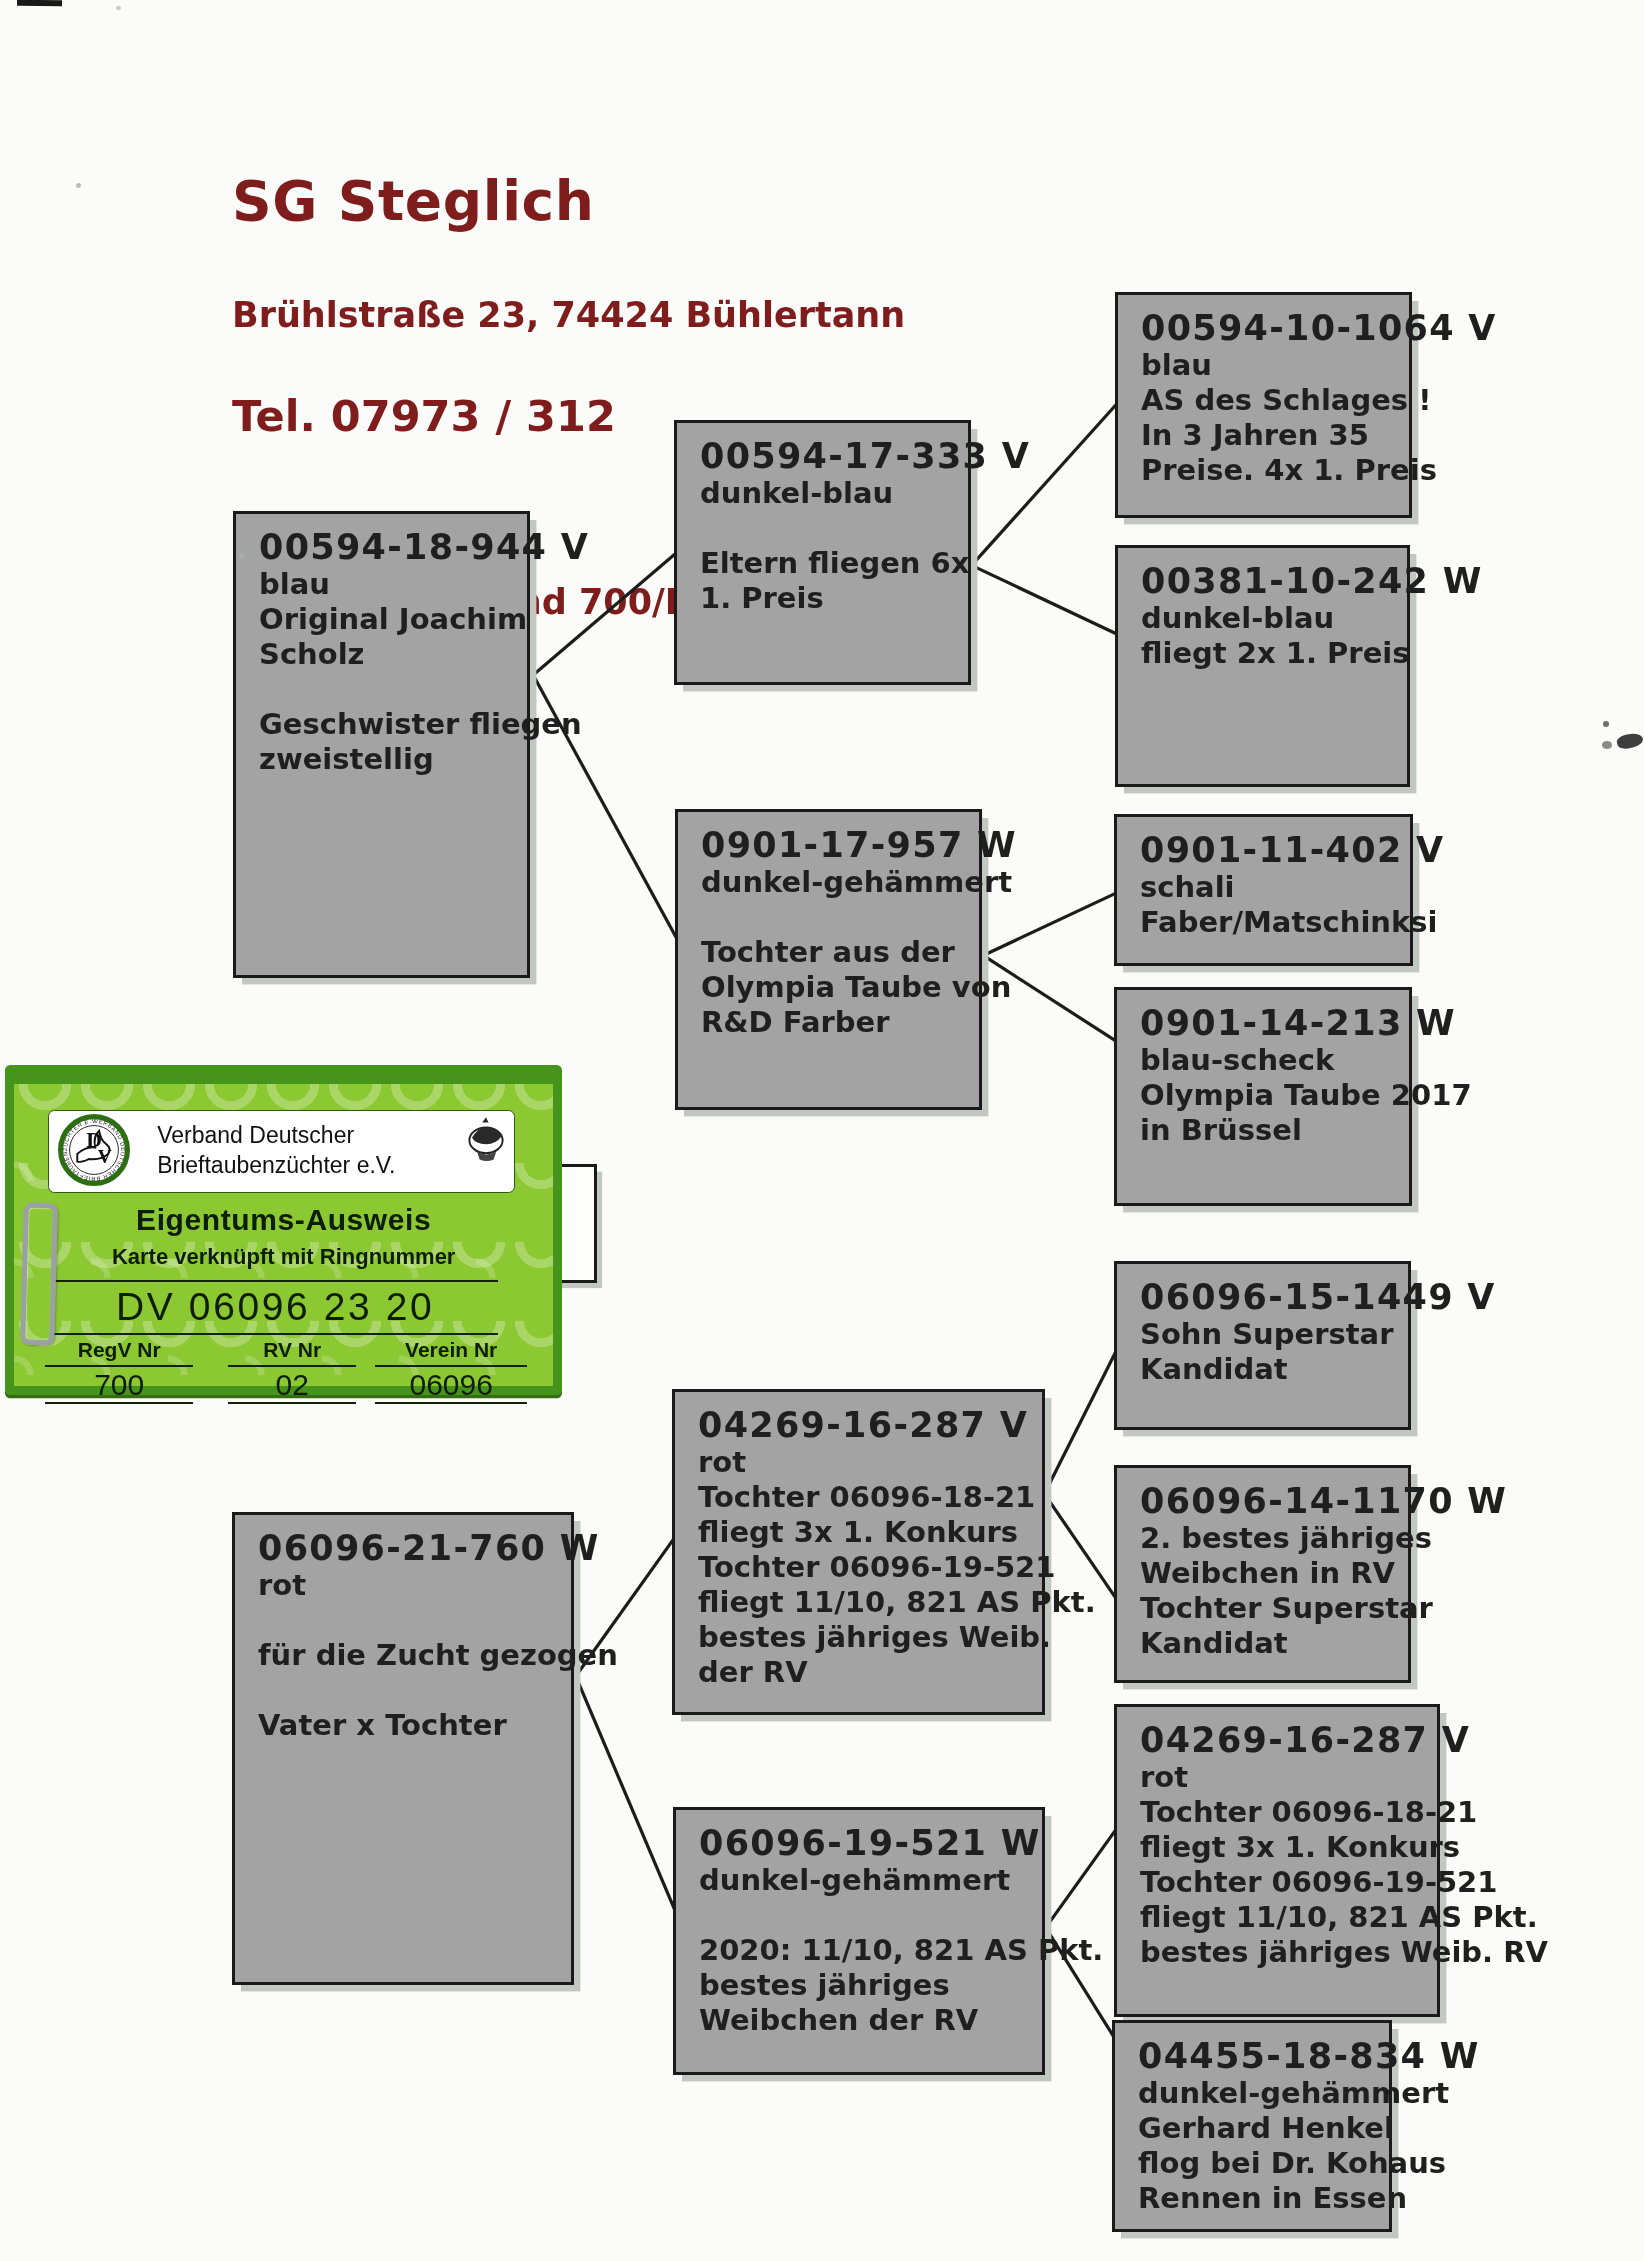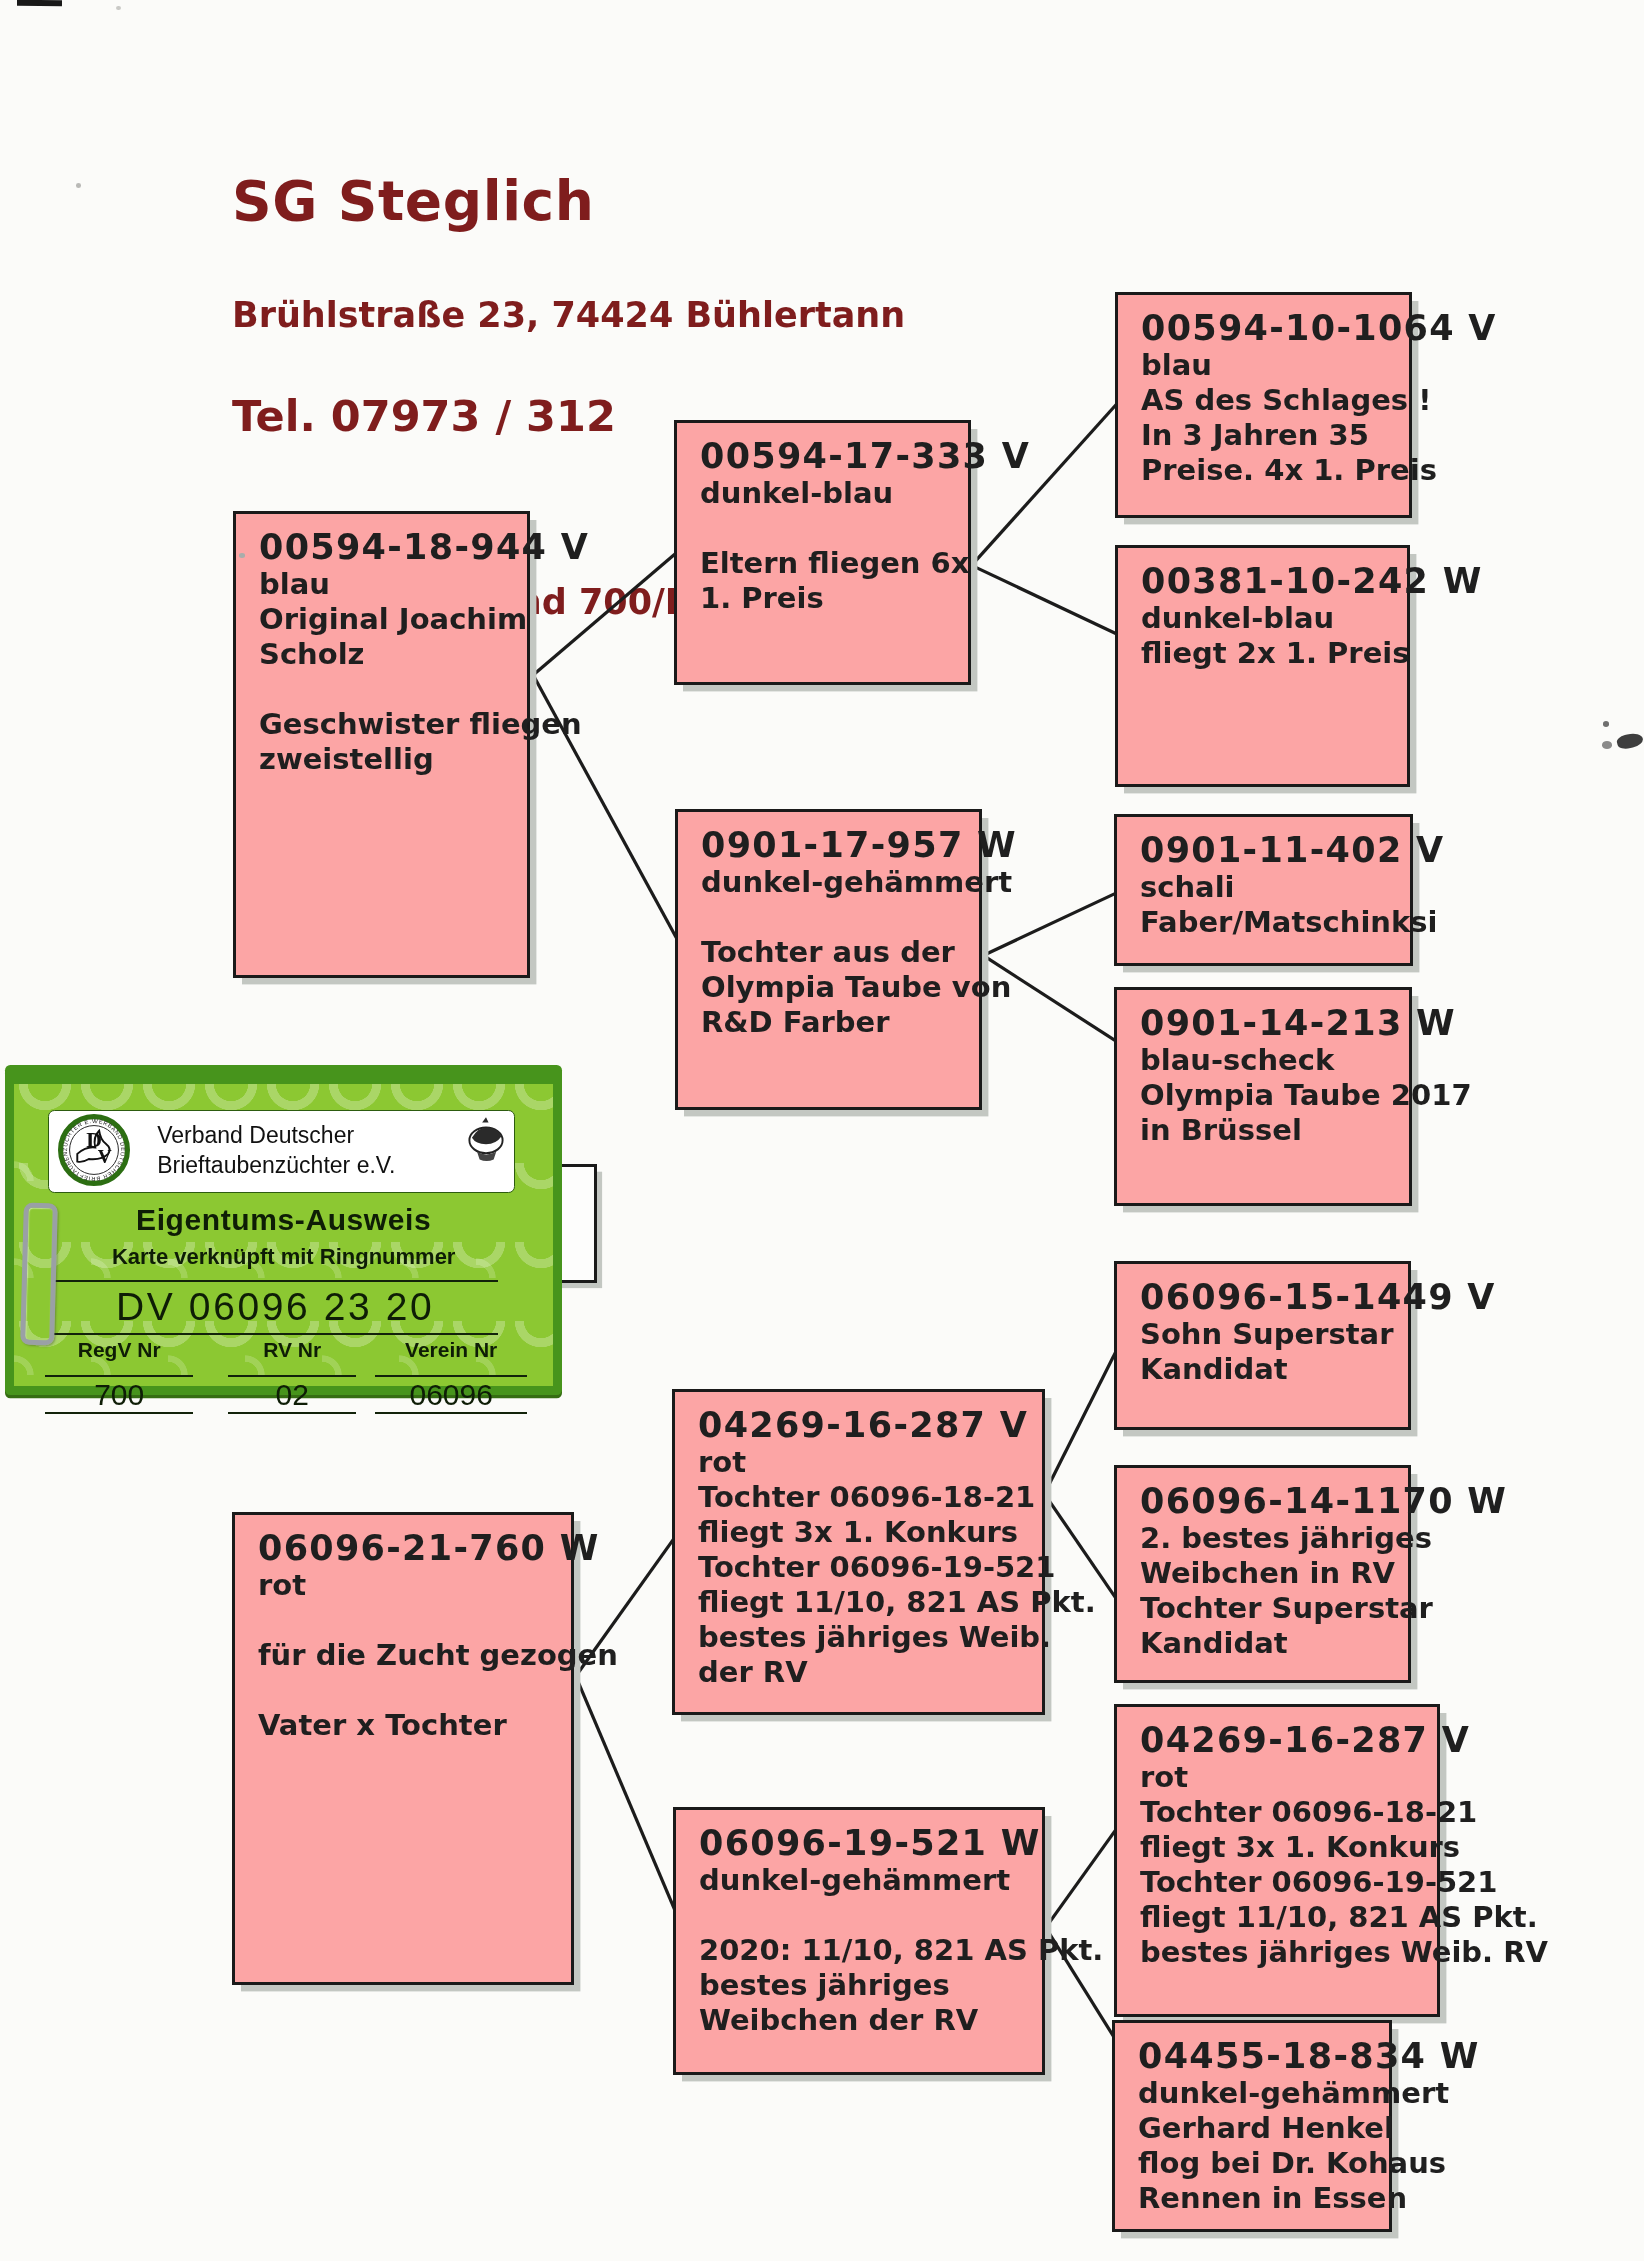--- a/index.html
+++ b/index.html
@@ -5,21 +5,21 @@
   html,body{margin:0;padding:0;background:#e8e8e6;}
   #page{position:relative;width:1644px;height:2261px;background:#fbfbf9;overflow:hidden;
         font-family:"DejaVu Sans",sans-serif;color:#1f1f1f;}
   
   .hdr{position:absolute;left:232px;font-weight:600;color:#7f1d1d;}
   #owner{top:169px;font-size:55px;letter-spacing:0.6px;}
   #addr{top:295px;font-size:35px;}
   #tel{top:391px;font-size:43px;}
   #assoc{top:582px;font-size:35px;}
   
-  .pbox{position:absolute;background:#fca5a5;border:3.2px solid #1a1a1a;box-sizing:border-box;
+  .pbox{position:absolute;background:#a3a3a3;border:3.2px solid #1a1a1a;box-sizing:border-box;
         padding:13px 17px 0 23px;box-shadow:7.7px 7.7px 0 -1.3px #c3c7c2;z-index:2;}
   .ring{font-size:35px;line-height:40px;font-weight:600;letter-spacing:1.3px;white-space:nowrap;}
   .bline{font-size:29px;line-height:35px;font-weight:600;min-height:35px;white-space:nowrap;}
   
   #wires{position:absolute;left:0;top:0;z-index:1;}
   #wires line{stroke:#1c1c1c;stroke-width:5;}
   
   #tab{position:absolute;left:552px;top:1164px;width:45px;height:119px;background:#fdfdfc;
        border:3.2px solid #1a1a1a;box-sizing:border-box;box-shadow:6.4px 6.4px 0 -1.3px #c3c7c2;z-index:2;}
   
@@ -36,21 +36,21 @@
   #band-text{position:absolute;left:108px;top:9px;font-size:23px;font-weight:normal;color:#111;line-height:30px;}
   #dv-logo{position:absolute;left:9px;top:3.2px;}
   #crest{position:absolute;left:414px;top:5.2px;}
   .cardtxt{position:absolute;left:26px;right:26px;text-align:center;color:#0e1d06;}
   #card-title{top:119px;font-size:30px;font-weight:bold;letter-spacing:0.6px;}
   #card-sub{top:160px;font-size:22px;font-weight:bold;}
   #ringblock{position:absolute;left:38px;right:55px;top:196px;border-top:2.6px solid #12230a;
         border-bottom:2.6px solid #12230a;text-align:center;padding:2.6px 0 3.9px;}
   #ringno{font-size:39px;letter-spacing:2.6px;color:#0e1d06;}
   .card-col{position:absolute;top:254px;text-align:center;color:#0e1d06;}
-  .col-label{font-size:21px;font-weight:bold;line-height:24.5px;padding-bottom:12px;border-bottom:2.6px solid #12230a;}
+  .col-label{font-size:21px;font-weight:bold;line-height:24.5px;padding-bottom:2px;border-bottom:2.6px solid #12230a;}
   .col-value{font-size:30px;line-height:32px;padding:1.9px 0 1.3px;border-bottom:2.6px solid #12230a;}
   #colA{left:31px;width:148px;}
   #colB{left:214px;width:128px;}
   #colC{left:361px;width:152px;}
   
   #staple{position:absolute;left:22px;top:1203px;width:34px;height:142px;z-index:6;
         border:5.8px solid #9aa0a5;border-radius:9px;box-sizing:border-box;transform:rotate(1.5deg);
         box-shadow:1.3px 1.3px 1.9px rgba(60,60,60,.35), inset 0.6px 0.6px 1.3px rgba(255,255,255,.65);}
   
   .art{position:absolute;z-index:3;}

